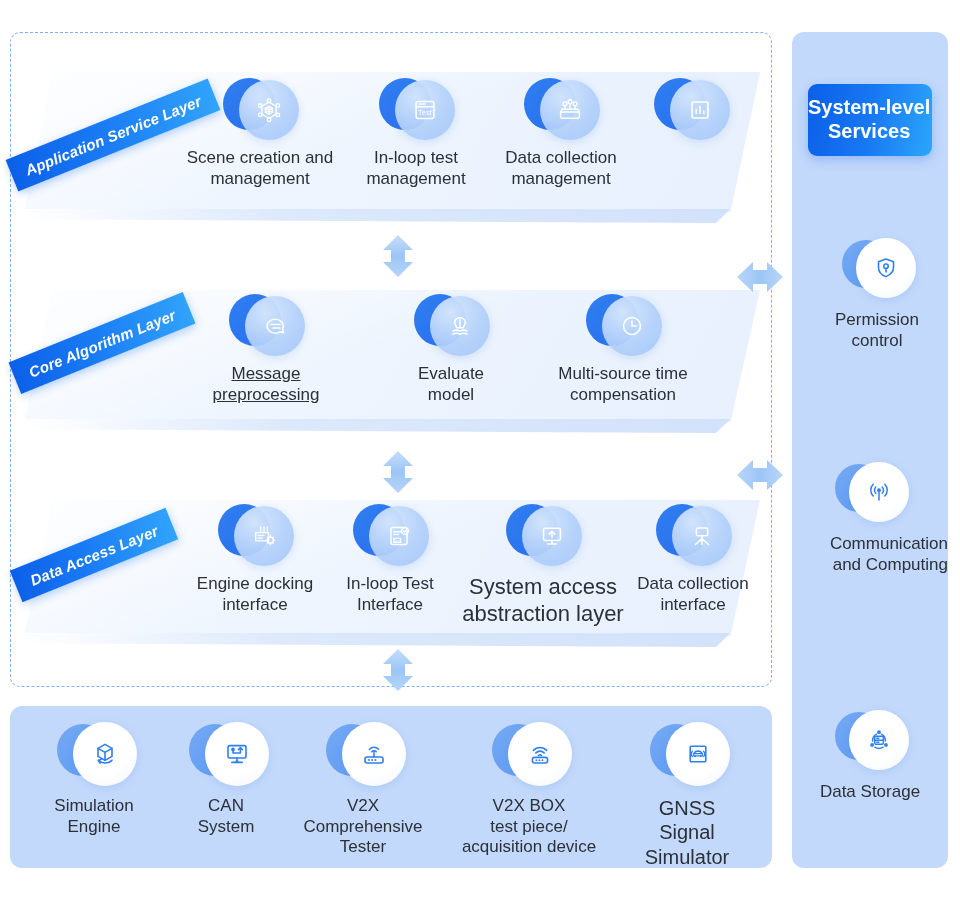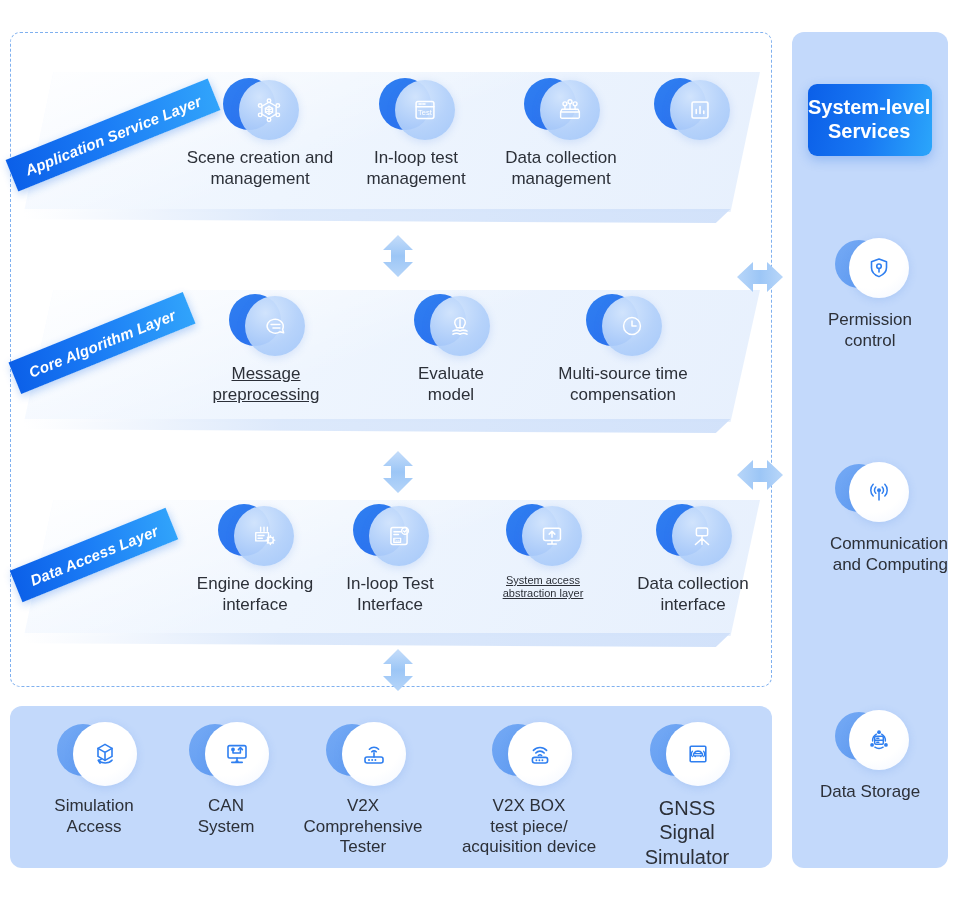--- a/index.html
+++ b/index.html
@@ -332,21 +332,21 @@
             <circle cx="22.4" cy="10.6" r="3.6"></circle>
             <path d="M20.8 10.6 l1.2 1.2 l2.2 -2.4" stroke-width="1.4"></path>
           </svg>
         </span>
       </div>
     </div>
     <div class="node-label">In-loop Test
 Interface</div>
   </div>
 
-  <div class="node" style="left:458px;top:504px;width:170px;font-size:11px;text-decoration:underline;">
+  <div class="node" style="left:458px;top:504px;width:170px;font-size:22px;">
     <div class="badge" style="width:86px;height:62px;">
       <div class="disc-back" style="left:6px;top:0;width:52px;height:52px;"></div>
       <div class="disc-front" style="left:22px;top:2px;width:60px;height:60px;">
         <span>
           <svg width="30" height="30" viewBox="0 0 32 32" fill="none" stroke="#ffffff" stroke-width="1.6" stroke-linecap="round" stroke-linejoin="round">
             <rect x="7" y="7.6" width="18" height="13.2" rx="1.8"></rect>
             <path d="M16 17.4 V11.2 M13 14 l3 -3 l3 3"></path>
             <path d="M16 20.8 v3.2 M11.4 24.4 h9.2"></path>
           </svg>
         </span>
@@ -422,21 +422,21 @@
           <svg width="32" height="32" viewBox="0 0 32 32" fill="none" stroke="#2f7ff0" stroke-width="1.6" stroke-linecap="round" stroke-linejoin="round">
             <path d="M16 6.4 L23 10.4 V18.4 L16 22.4 L9 18.4 V10.4 Z"></path>
             <path d="M9 10.4 L16 14.4 L23 10.4 M16 14.4 V22.4"></path>
             <path d="M9.4 22.2 a7.6 5 0 0 0 13.6 0"></path>
             <path d="M12.2 21.2 l-2.8 1.4 l1.6 2.6"></path>
           </svg>
         </span>
       </div>
     </div>
     <div class="node-label">Simulation
-Access</div>
+Engine</div>
   </div>
 
   <div class="node hw-badge" style="left:158px;top:722px;width:136px;font-size:17px;">
     <div class="badge" style="width:86px;height:66px;">
       <div class="disc-back" style="left:6px;top:2px;width:52px;height:52px;"></div>
       <div class="disc-front" style="left:22px;top:0;width:64px;height:64px;">
         <span>
           <svg width="32" height="32" viewBox="0 0 32 32" fill="none" stroke="#2f7ff0" stroke-width="1.6" stroke-linecap="round" stroke-linejoin="round">
             <rect x="7" y="7.6" width="18" height="12.4" rx="1.7"></rect>
             <circle cx="12" cy="11.4" r="1.1" fill="#2f7ff0"></circle>
@@ -517,21 +517,21 @@
 Simulator</div>
   </div>
 
   <div class="side-panel"></div>
 
   <div class="side-chip" style="left:808px;top:84px;">
     <span>System-level
 Services</span>
   </div>
 
-  <div class="side-node" style="left:792px;top:238px;">
+  <div class="side-node" style="left:792px;top:238px;padding-left:7px;">
     <div class="badge hw-badge" style="width:86px;height:62px;margin:0 auto;position:relative;">
       <div class="disc-back" style="left:8px;top:2px;width:48px;height:48px;"></div>
       <div class="disc-front" style="left:22px;top:0;width:60px;height:60px;">
         <span>
           <svg width="30" height="30" viewBox="0 0 32 32" fill="none" stroke="#2f7ff0" stroke-width="1.7" stroke-linecap="round" stroke-linejoin="round">
             <path d="M16 6.4 L24 9.4 v6.2 c0 4.6 -3.4 7.8 -8 9.6 c-4.6 -1.8 -8 -5.0 -8 -9.6 V9.4 Z"></path>
             <circle cx="16" cy="14.2" r="2.4"></circle>
             <path d="M16 16.6 v3.6"></path>
           </svg>
         </span>

